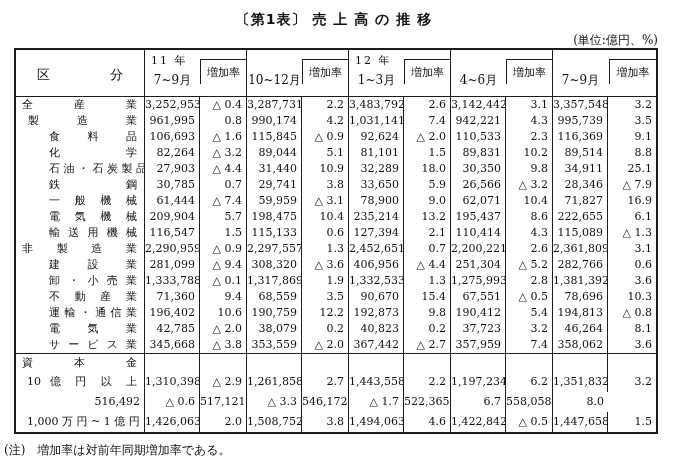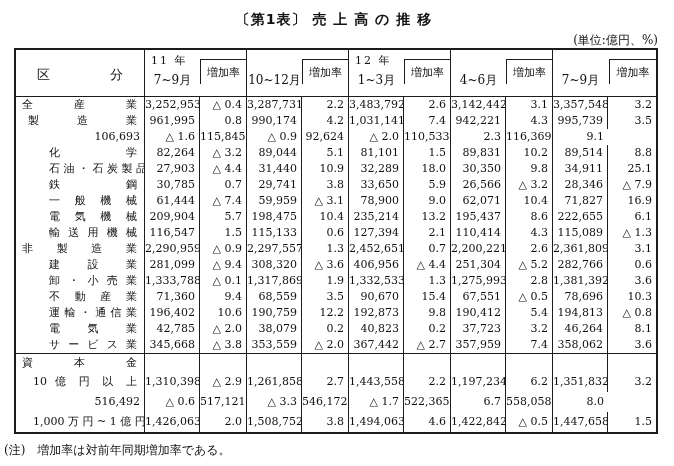--- a/index.html
+++ b/index.html
@@ -55,21 +55,21 @@
   .capital .trow{height:20px;line-height:20px;}
   .capital .trow:first-child{height:18px;line-height:18px;}
   .capital{border-top:1px solid var(--line);}
   .lbl{
     font-size:11px;padding-right:7px;white-space:nowrap;
     text-align:justify;text-align-last:justify;
   }
   .ind0{padding-left:6px;}
   .ind1{padding-left:12px;}
   .ind2{padding-left:33px;}
-  .ind3{padding-left:17px;}
+  .ind3{padding-left:11px;}
   .num{font-size:11px;text-align:right;padding-right:4px;white-space:nowrap;}
   
   .footnote{position:absolute;left:4px;top:442px;font-size:12px;}
 </style>
 </head>
 <body>
 
 <div class="title">〔第1表〕 売 上 高 の 推 移</div>
 <div class="unit">(単位:億円、%)</div>
 
@@ -125,20 +125,21 @@
         <div class="num v">990,174</div>
         <div class="num r">4.2</div>
         <div class="num v">1,031,141</div>
         <div class="num r">7.4</div>
         <div class="num v">942,221</div>
         <div class="num r">4.3</div>
         <div class="num v">995,739</div>
         <div class="num r">3.5</div>
       </div>
       <div class="trow">
+        <div class="lbl ind2">食 料 品</div>
         <div class="num v">106,693</div>
         <div class="num r">△ 1.6</div>
         <div class="num v">115,845</div>
         <div class="num r">△ 0.9</div>
         <div class="num v">92,624</div>
         <div class="num r">△ 2.0</div>
         <div class="num v">110,533</div>
         <div class="num r">2.3</div>
         <div class="num v">116,369</div>
         <div class="num r">9.1</div>

